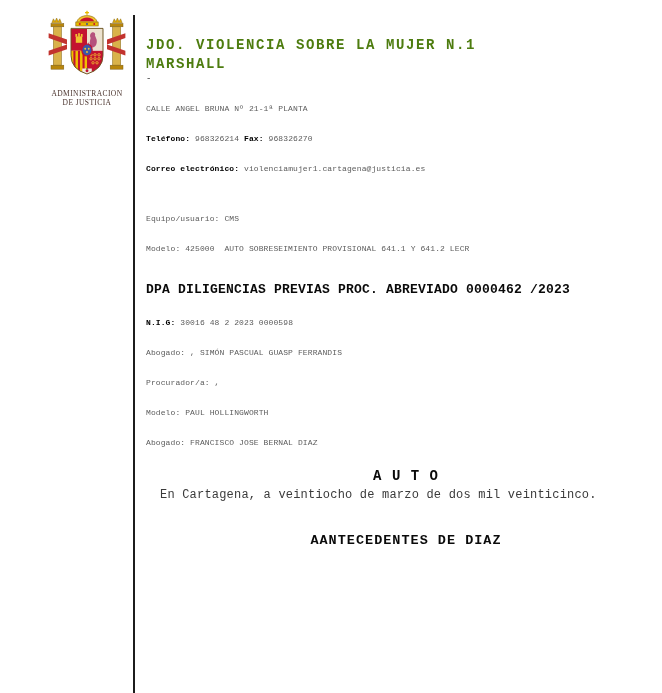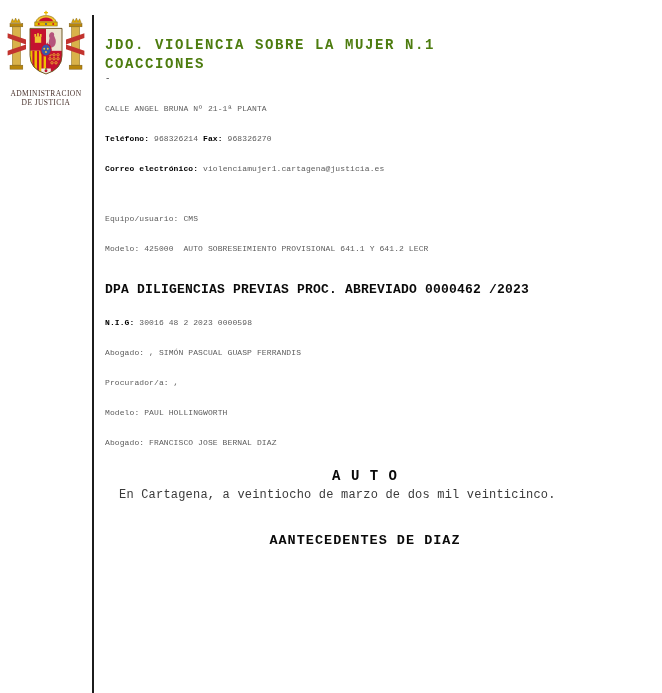--- a/index.html
+++ b/index.html
@@ -1,21 +1,21 @@
 <!DOCTYPE html>
 <html><head>
 <meta charset="utf-8">
 <style>
   html,body{margin:0;padding:0;background:#ffffff;}
   body{width:662px;height:693px;overflow:hidden;position:relative;
        font-family:"Liberation Mono",monospace;}
   .page{display:flex;width:662px;height:693px;}
 
   
-  .logo-col{width:92px;flex:0 0 92px;display:flex;flex-direction:column;align-items:center;}
+  .logo-col{width:92px;flex:0 0 92px;display:flex;flex-direction:column;align-items:center;margin-left:41px;}
   .logo-wrap{margin-top:9px;text-align:center;}
   .logo-caption{font-family:"Liberation Serif",serif;font-size:7.5px;line-height:9px;
                 color:#4a332d;letter-spacing:.4px;margin-top:1px;}
 
   
   .divider{width:2px;flex:0 0 2px;background:#1c1c1c;margin-top:15px;}
 
   
   .content{flex:1;padding-left:11px;color:#3a3a3a;}
   .content p,.content h1,.content h2,.content div{margin:0;padding:0;}
@@ -124,21 +124,21 @@
         <span>ADMINISTRACION</span><br>
         <span>DE JUSTICIA</span>
       </div>
     </div>
   </aside>
 
   <div class="divider"></div>
 
   <main class="content">
 
-    <h1 class="court-title"><span>JDO. VIOLENCIA SOBRE LA MUJER N.1</span><br><span>COACCIONES</span></h1>
+    <h1 class="court-title"><span>JDO. VIOLENCIA SOBRE LA MUJER N.1</span><br><span>MARSHALL</span></h1>
 
     <div class="dash">-</div>
 
     <div class="small addr">
       <div>CALLE ANGEL BRUNA Nº 21-1ª PLANTA</div>
       <div><b>Teléfono:</b> <span>968326214</span> <b>Fax:</b> <span>968326270</span></div>
       <div><b>Correo electrónico:</b> <span>violenciamujer1.cartagena@justicia.es</span></div>
     </div>
 
     <div class="small equipo-block">

